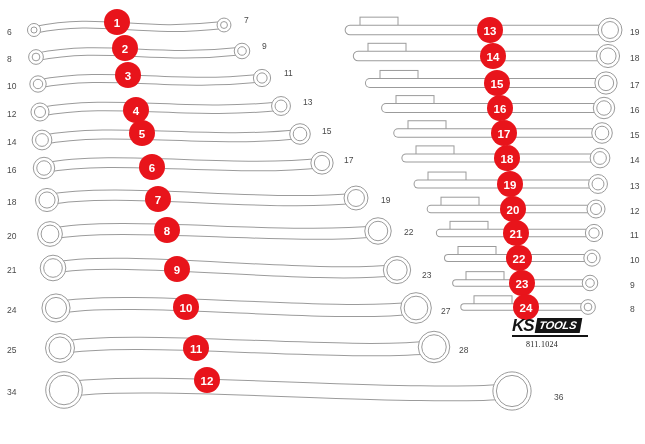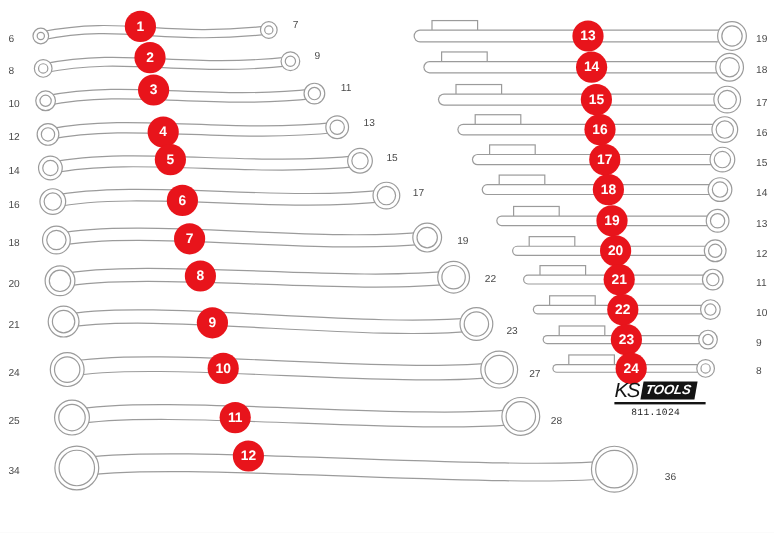--- a/index.html
+++ b/index.html
@@ -12,35 +12,35 @@
     font-family:"Liberation Sans", sans-serif;
   }
   #diagram{position:absolute;left:0;top:0;}
   #logo{position:absolute;left:512px;top:317px;}
   .logo-row{
     display:flex;align-items:center;
     border-bottom:2px solid #141414;
     padding-bottom:1px;width:76px;
   }
   #ks{
-    font-style:italic;font-weight:400;font-size:17px;line-height:17px;
+    font-style:italic;font-weight:700;font-size:17px;line-height:17px;
     color:#141414;letter-spacing:-1px;margin-right:2px;
     font-family:"Liberation Sans", sans-serif;
   }
   #tools-box{
     background:#141414;color:#fff;
     font-style:italic;font-weight:700;font-size:11px;line-height:11px;
     padding:2px 4px 2px 3px;
     transform:skewX(-10deg);
     font-family:"Liberation Sans", sans-serif;
   }
   #ref{
     margin-top:3px;margin-left:14px;
     font-size:8px;color:#222;letter-spacing:0.3px;
-    font-family:Liberation Mono, monospace;
+    font-family:Liberation Serif, serif;
   }
 </style>
 </head>
 <body>
 
 <div id="stage">
   <svg id="diagram" width="645" height="444" viewBox="0 0 645 444">
       <g>
         <path d="M 34 30 C 104 16, 134 35, 224 25" fill="none" stroke="#9b9b9b" stroke-width="7.82" stroke-linecap="round" stroke-linejoin="round"></path>
         <path d="M 34 30 C 104 16, 134 35, 224 25" fill="none" stroke="#fff" stroke-width="5.82" stroke-linecap="round" stroke-linejoin="round"></path>

